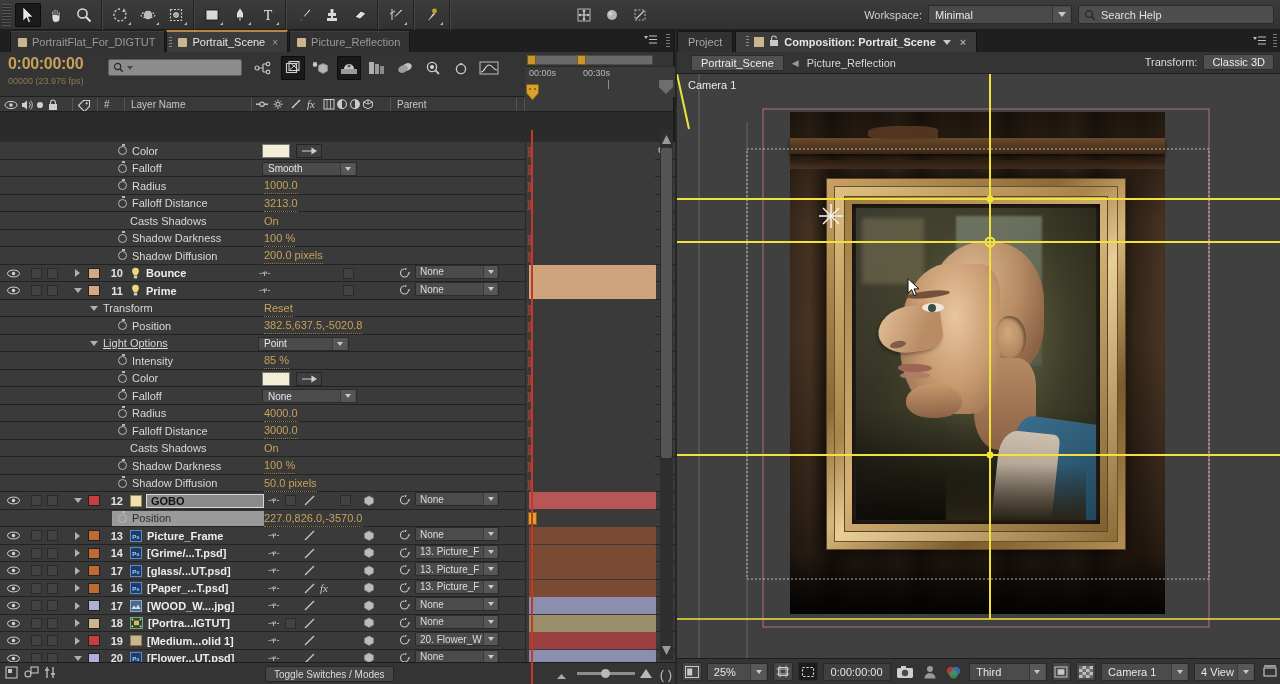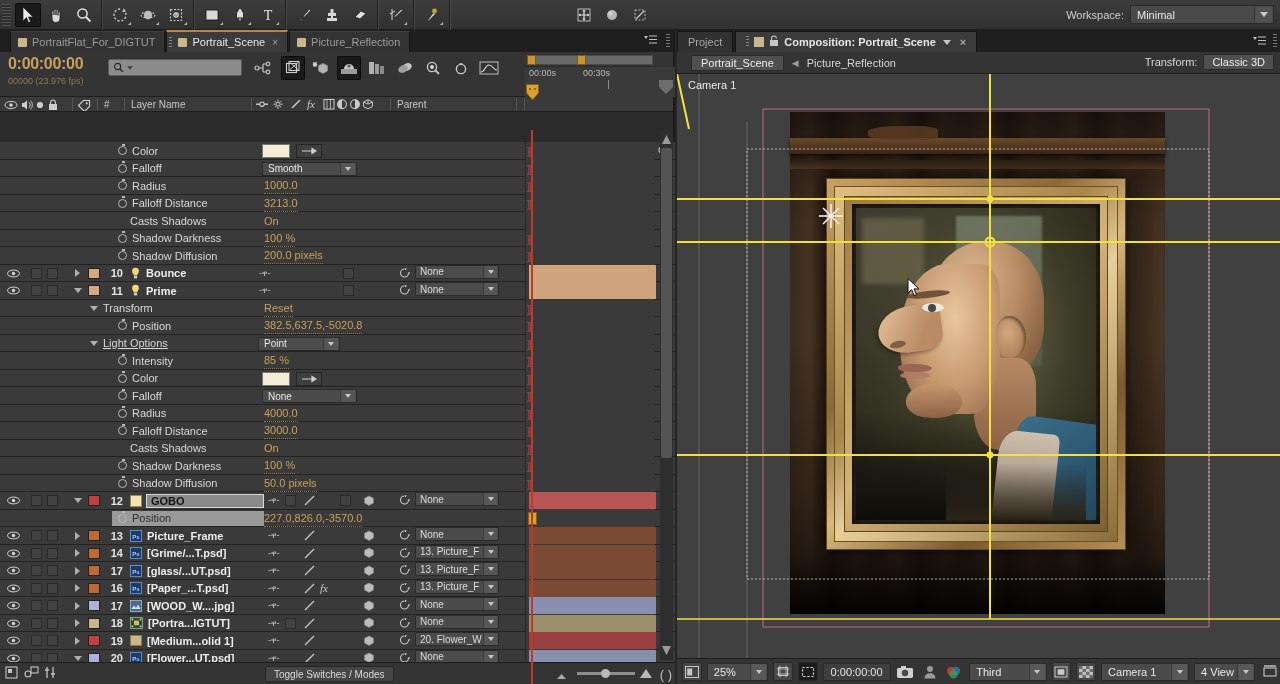--- a/index.html
+++ b/index.html
@@ -334,20 +334,27 @@
     </div>
 
     <div class="ws-wrap">
       <span class="ws-label">Workspace:</span>
       <div class="ws-select">
         <span>Minimal</span>
         <span class="arrowbox">
             <span class="caret-dn"></span>
           </span>
       </div>
+      <div class="searchhelp">
+        <svg width="12" height="12" viewBox="0 0 12 12">
+            <circle cx="5" cy="5" r="3.4" fill="none" stroke="#2a2a2a" stroke-width="1.3"></circle>
+            <line x1="7.4" y1="7.4" x2="10.6" y2="10.6" stroke="#2a2a2a" stroke-width="1.6"></line>
+          </svg>
+        <span>Search Help</span>
+      </div>
     </div>
   </div>
 
   <div class="leftpanel">
 
     <div class="tabbar">
       <div class="tab" style="margin-left:10px;">
         <span class="swatch" style="background:#cbb58a"></span>
         <span>PortraitFlat_For_DIGTUT</span>
       </div>
@@ -697,21 +704,21 @@
             <span>Position</span>
           </div>
         <div class="pval">382.5,637.5,-5020.8</div>
       </div>
 
       <div class="row">
         <div class="propname" style="left:90px;text-decoration:underline;">
             <span class="tri down"></span>
             <span>Light Options</span>
           </div>
-        <div class="dropd" style="left:258px;width:82px;text-align:center;">
+        <div class="dropd" style="left:258px;width:91px;text-align:center;">
             <span>Point</span>
             <span class="ar">
               <span class="caret-dn sm"></span>
             </span>
           </div>
       </div>
 
       <div class="row">
         <div class="propname" style="left:118px;">
             <span class="stopw"></span>

